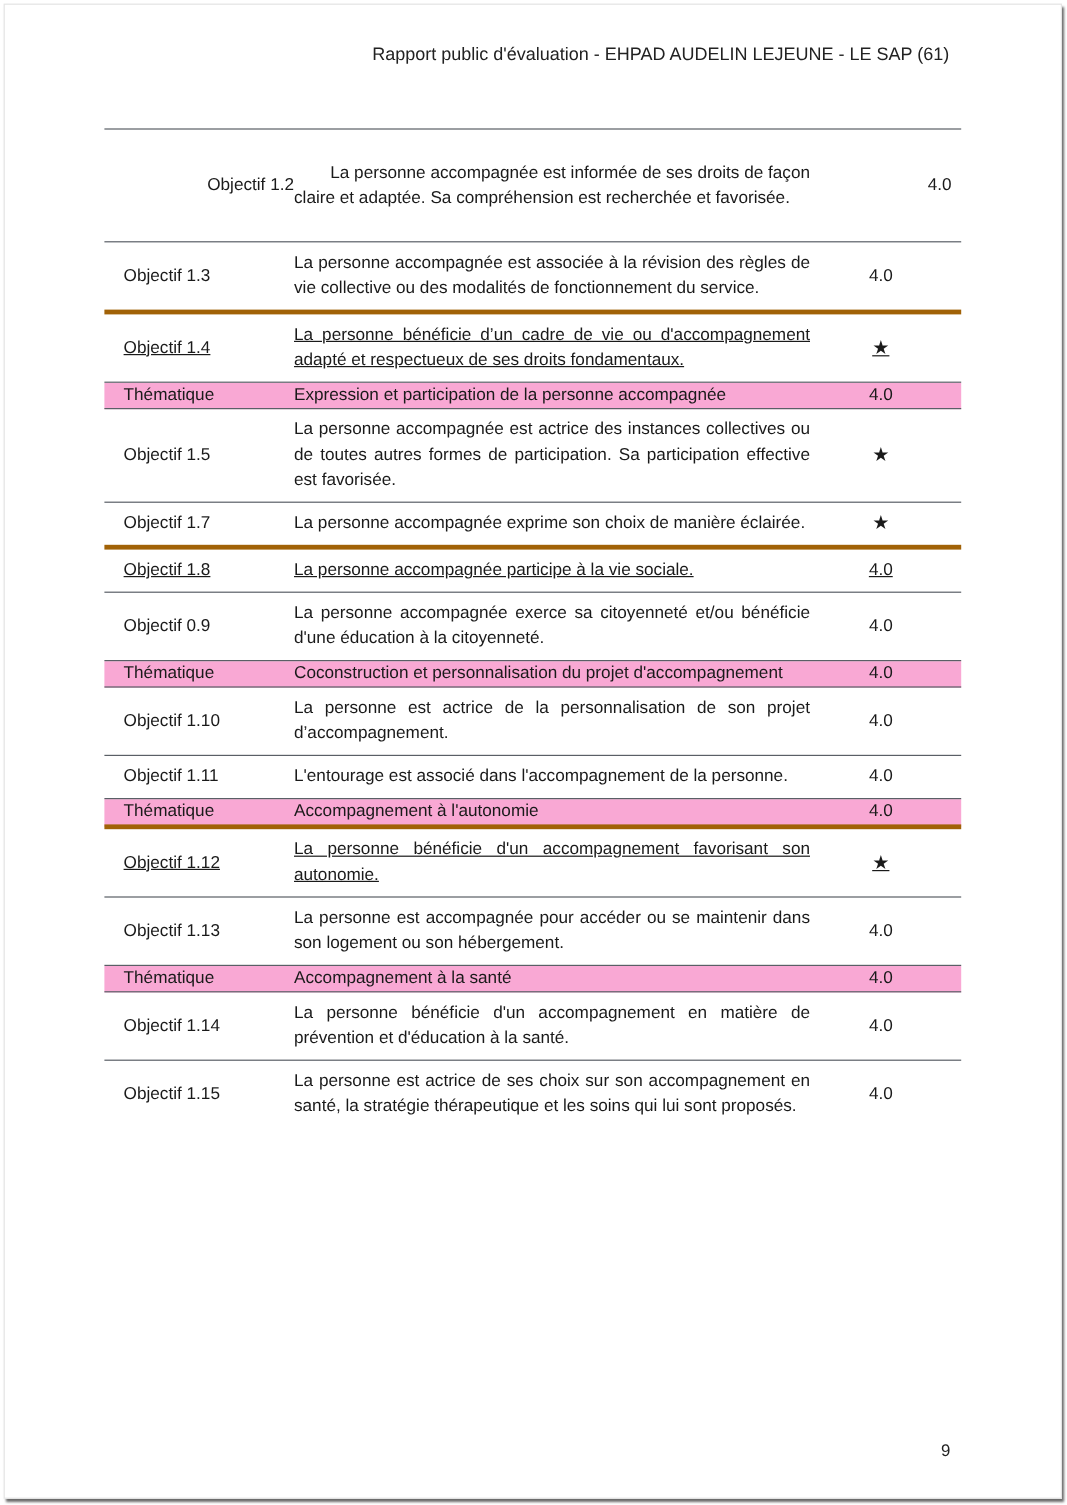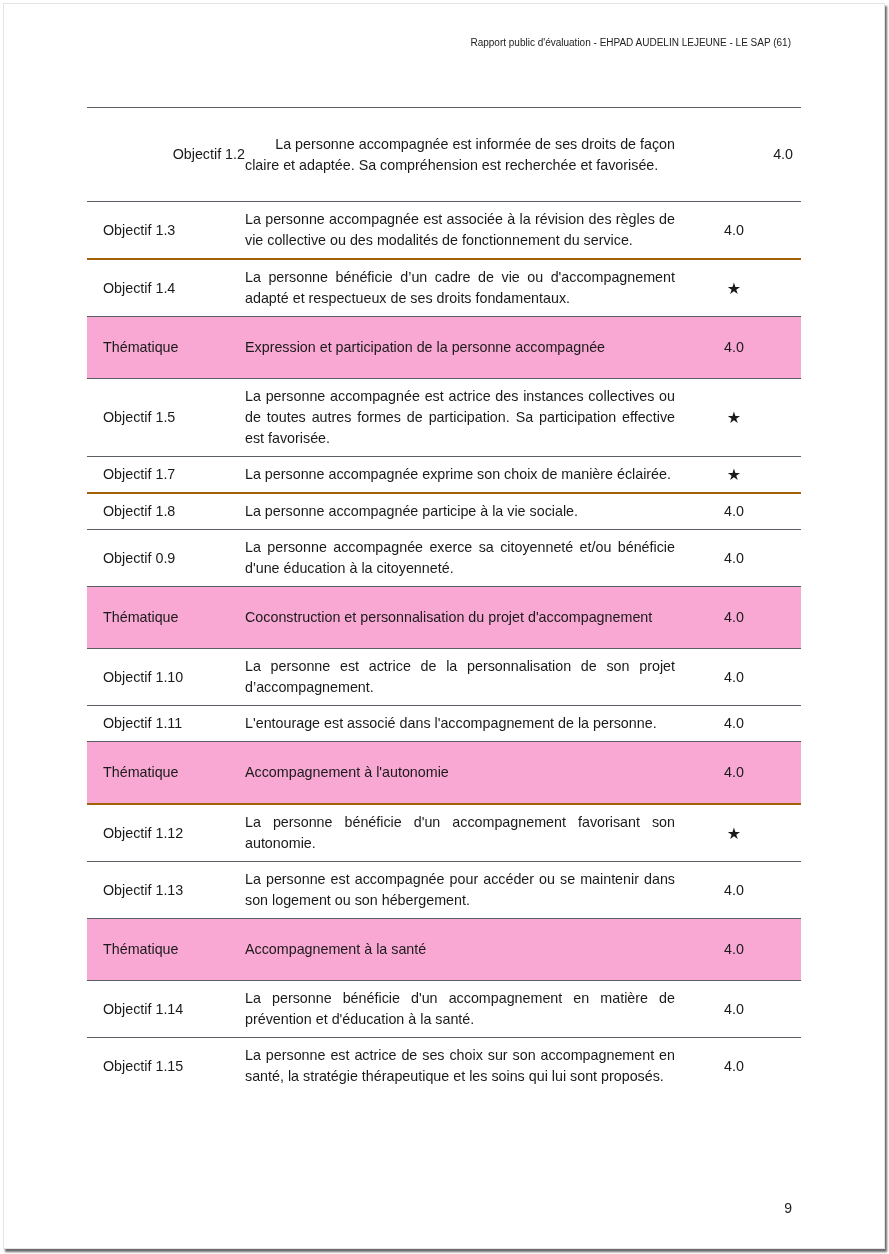--- a/index.html
+++ b/index.html
@@ -5,36 +5,36 @@
   html, body { margin: 0; padding: 0; background: #ffffff; }
   body { width: 889px; height: 1254px; position: relative; overflow: hidden; font-family: "Liberation Sans", "DejaVu Sans", sans-serif; color: #1a1a1a; }
   .page {
     position: absolute; left: 3px; top: 3px; width: 880px; height: 1244px;
     background: #ffffff;
     border: 1px solid #e4e4e4;
     box-shadow: 2px 3px 2px #6a6a6a;
   }
   .header {
     position: absolute; right: 93px; top: 33px;
-    font-size: 10px; color: #222; letter-spacing: 0px;
+    font-size: 15px; color: #222; letter-spacing: 0px;
   }
   table.eval {
     position: absolute; left: 83px; top: 103px; width: 714px;
     border-collapse: collapse;
     font-size: 14.3px; line-height: 21px;
   }
   table.eval td { padding: 0; vertical-align: middle; }
   table.eval tr { border-top: 1.5px solid #5a5f66; }
-  table.eval tr.strong-top { border-top: 2px solid #a16207; }
+  table.eval tr.strong-top { border-top: 4px solid #a16207; text-decoration: underline; }
   table.eval tr.last { border-bottom: 0; }
   td.c-label { width: 142px; padding-left: 16px !important; }
   td.c-text { width: 430px; text-align: justify; text-align-last: left; padding: 7px 0 !important; }
   td.c-score { text-align: center; padding-right: 8px !important; }
   tr.theme { background: #f9a8d4; }
-  tr.theme td.c-text { padding: 20px 0 !important; }
+  tr.theme td.c-text { padding: 0 0 !important; }
   tr.r1 td { height: 79px; text-align: right; }
   .star { font-size: 16px; }
   .pagenum { position: absolute; right: 92px; top: 1196px; font-size: 14px; color: #222; }
 </style>
 </head>
 <body>
 
 <div class="page">
   <div class="header">Rapport public d'évaluation - EHPAD AUDELIN LEJEUNE - LE SAP (61)</div>
 

